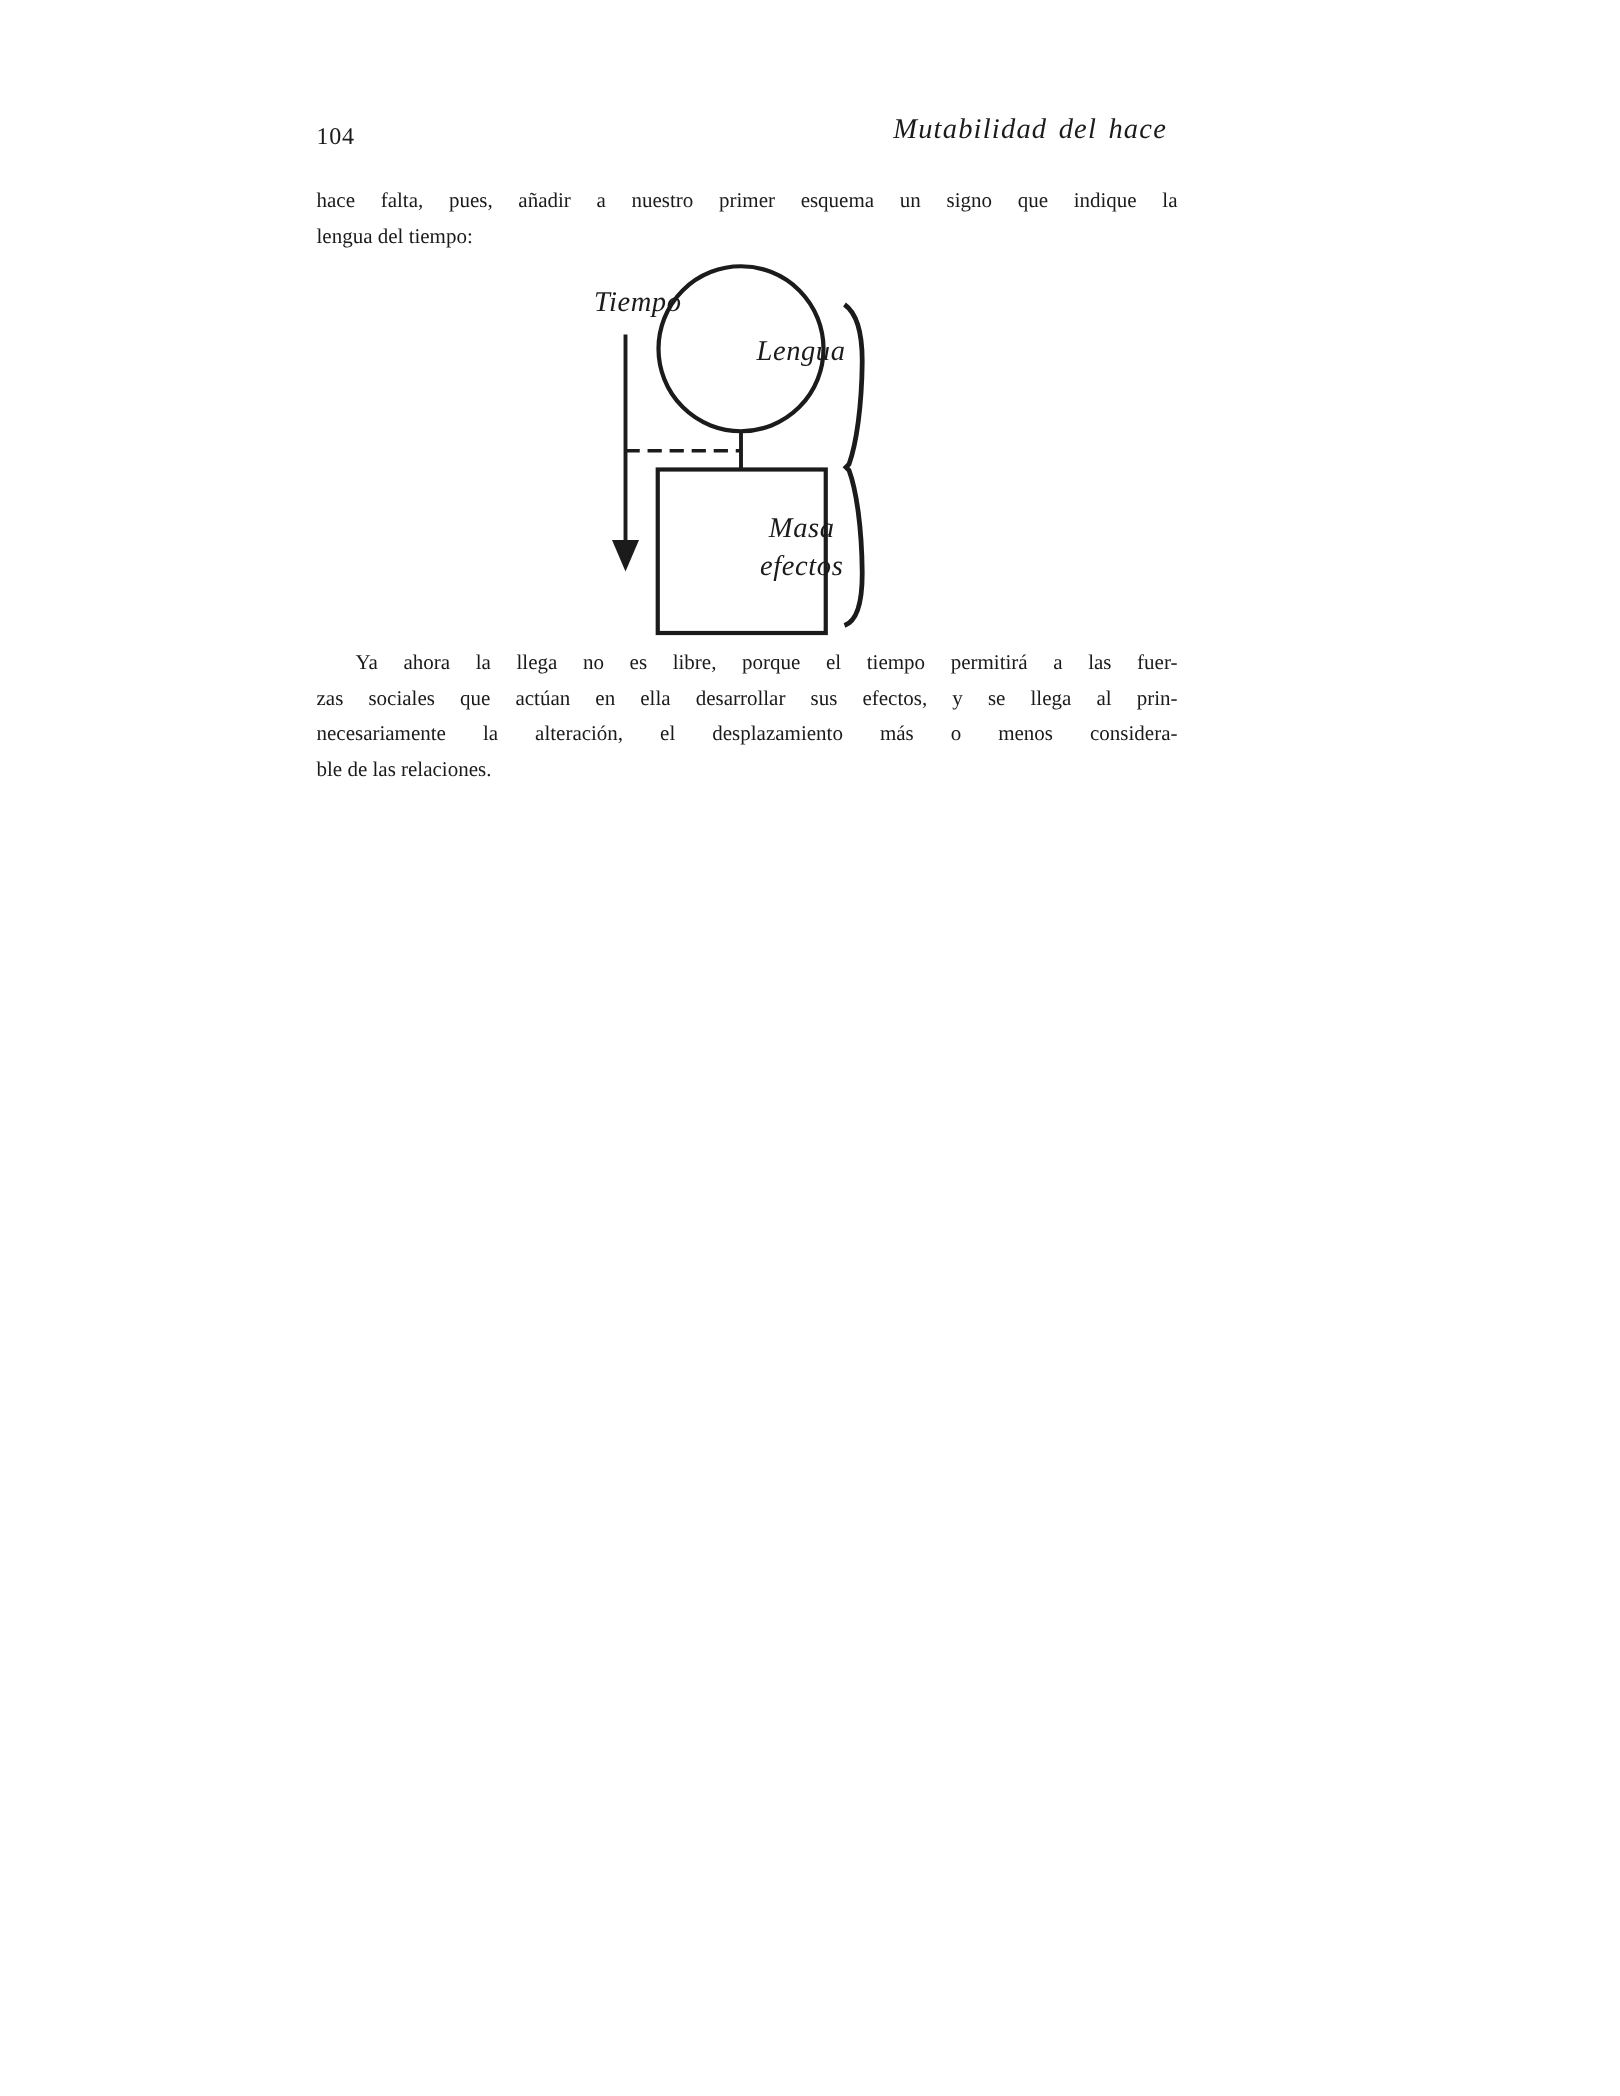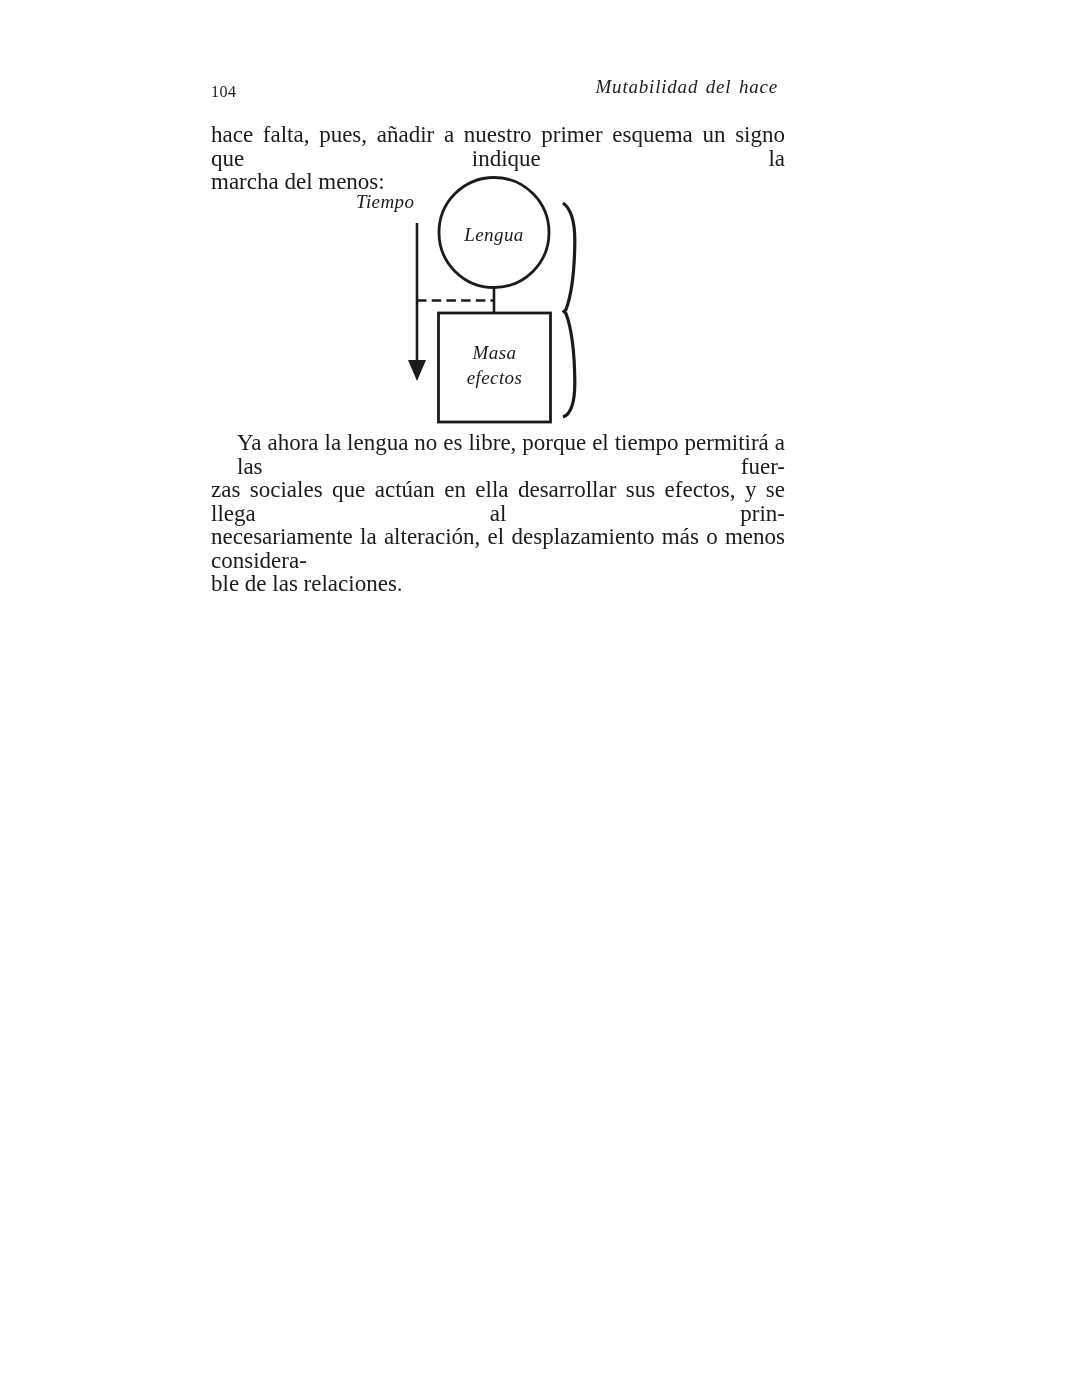--- a/index.html
+++ b/index.html
@@ -27,21 +27,21 @@
     text-align: right;
     font-style: italic;
     font-size: 19px;
     letter-spacing: 0.8px;
     word-spacing: 2px;
   }
   .para {
     position: absolute;
     left: 211px;
     width: 574px;
-    font-size: 23px;
+    font-size: 14px;
     line-height: 23.5px;
   }
   .para1 { top: 123px; }
   .para2 { top: 431px; }
   .jline {
     text-align: justify;
     text-align-last: justify;
   }
   .indent { padding-left: 26px; }
   .diagram {
@@ -50,37 +50,38 @@
     top: 170px;
     width: 250px;
     height: 265px;
   }
   .diagram svg { position: absolute; left: 0; top: 0; }
   .dlabel {
     position: absolute;
     font-style: italic;
     font-size: 19px;
     letter-spacing: 0.4px;
+    margin-left: 40px;
   }
   .tiempo { left: 16px; top: 21px; }
   .lengua { left: 98px; top: 54px; width: 112px; text-align: center; }
   .masa   { left: 98px; top: 170px; width: 113px; text-align: center; line-height: 25px; }
 </style>
 </head>
 <body>
 
 <div class="page">
 
   <div class="pagenum">104</div>
 
   <div class="runhead">Mutabilidad del hace</div>
 
   <div class="para para1">
     <div class="jline">hace falta, pues, añadir a nuestro primer esquema un signo que indique la</div>
-    <div>marcha del menos:</div>
+    <div>lengua del tiempo:</div>
   </div>
 
   <div class="diagram">
     <svg width="250" height="265" viewBox="0 0 250 265">
 
       <line x1="77" y1="53" x2="77" y2="192" stroke="#1b1b1b" stroke-width="2.6"></line>
       <polygon points="68,190 86,190 77,211" fill="#1b1b1b"></polygon>
 
       <line x1="77" y1="130.5" x2="154" y2="130.5" stroke="#1b1b1b" stroke-width="2.3" stroke-dasharray="9.5,5.2"></line>
 
@@ -100,19 +101,19 @@
     </svg>
     <div class="dlabel tiempo">Tiempo</div>
     <div class="dlabel lengua">Lengua</div>
     <div class="dlabel masa">
       <div>Masa</div>
       <div>efectos</div>
     </div>
   </div>
 
   <div class="para para2">
-    <div class="jline indent">Ya ahora la lengua no es libre, porque el tiempo permitirá a las fuer-</div>
+    <div class="jline indent">Ya ahora la llega no es libre, porque el tiempo permitirá a las fuer-</div>
     <div class="jline">zas sociales que actúan en ella desarrollar sus efectos, y se llega al prin-</div>
     <div class="jline">necesariamente la alteración, el desplazamiento más o menos considera-</div>
     <div>ble de las relaciones.</div>
   </div>
 
 </div>
 
 </body></html>

